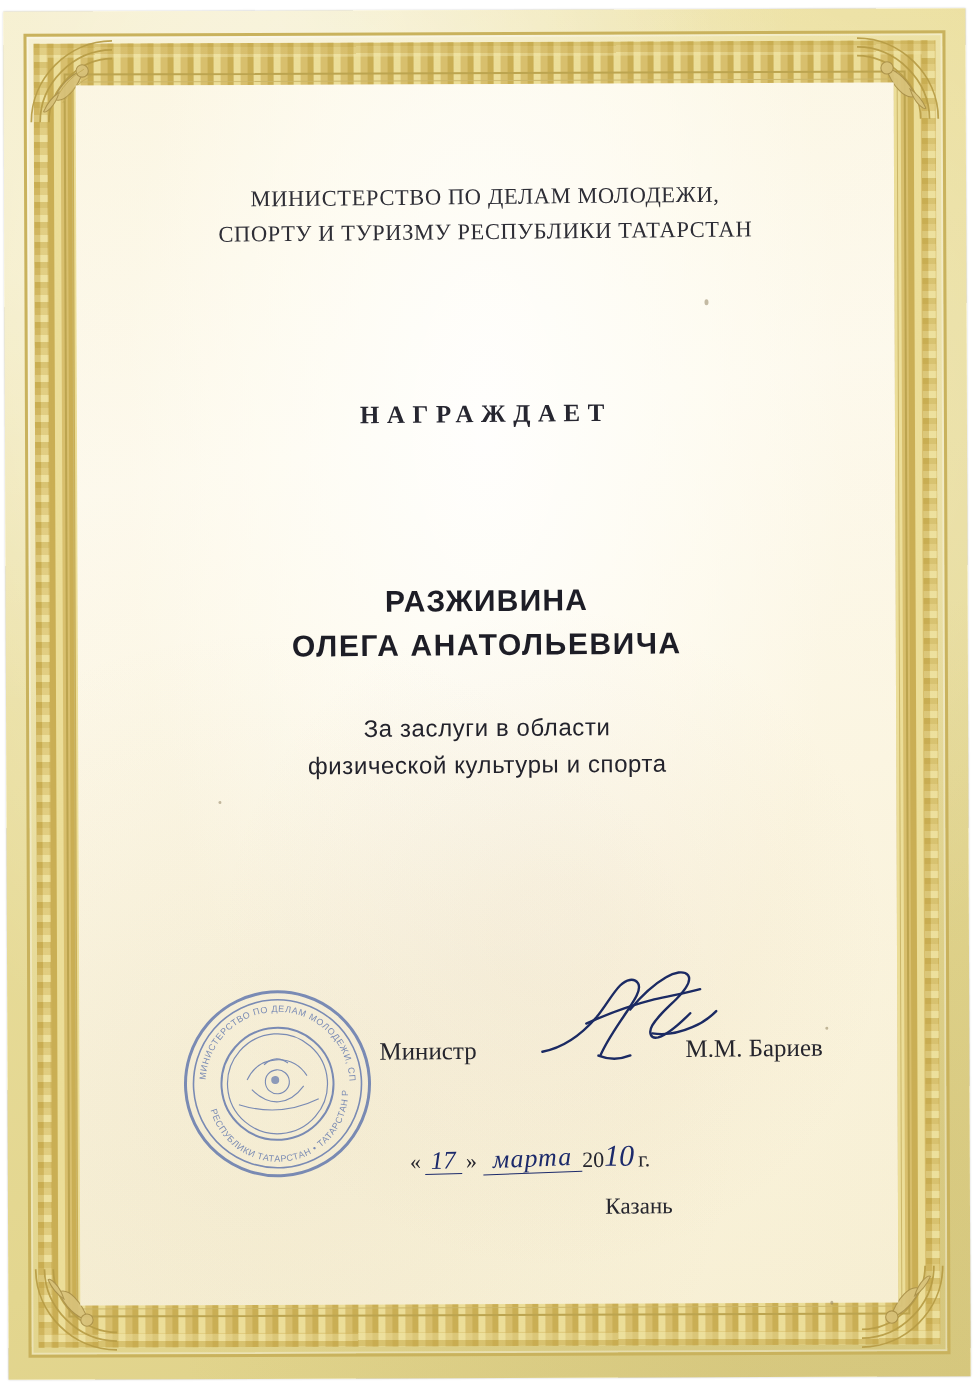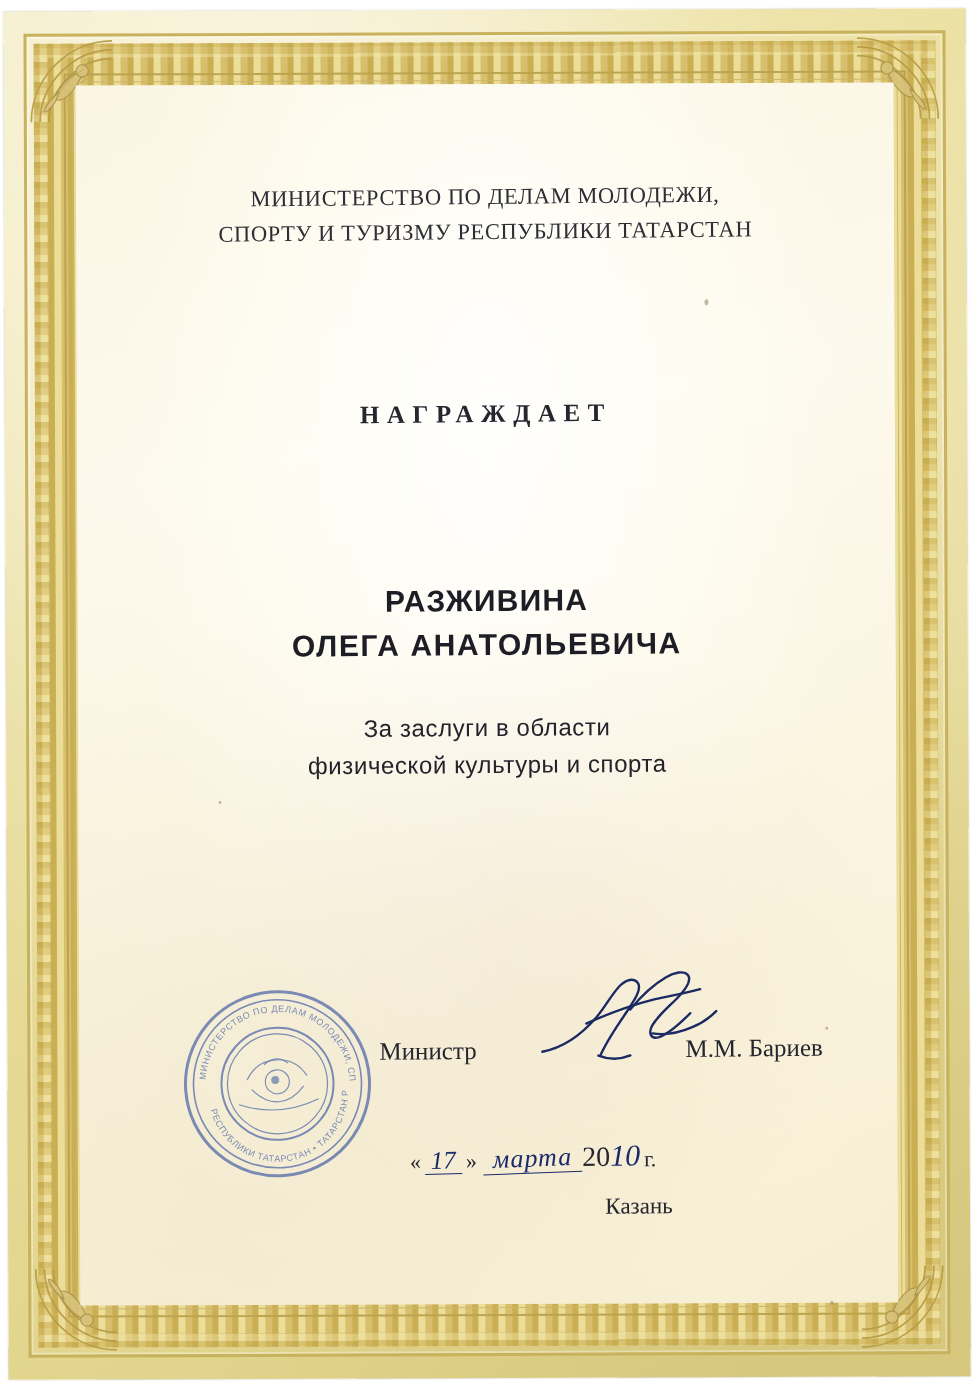--- a/index.html
+++ b/index.html
@@ -245,21 +245,21 @@
     line-height: 1;
     transform: rotate(-1.2deg);
   }
   .hw.month {
     font-size: 26px;
     letter-spacing: 1px;
     padding: 0 10px 1px 10px;
     transform: rotate(-1.6deg);
   }
   .q2 { font-size: 22px; margin: 0 6px 0 4px; }
-  .year { font-size: 28px; }
+  .year { font-size: 22px; }
   .year-hw {
     font-family: "Liberation Serif", serif;
     font-style: italic;
     color: #1c2a6b;
     font-size: 30px;
   }
   .gsuffix { font-size: 22px; margin-left: 4px; }
 
   .city {
     position: absolute;

